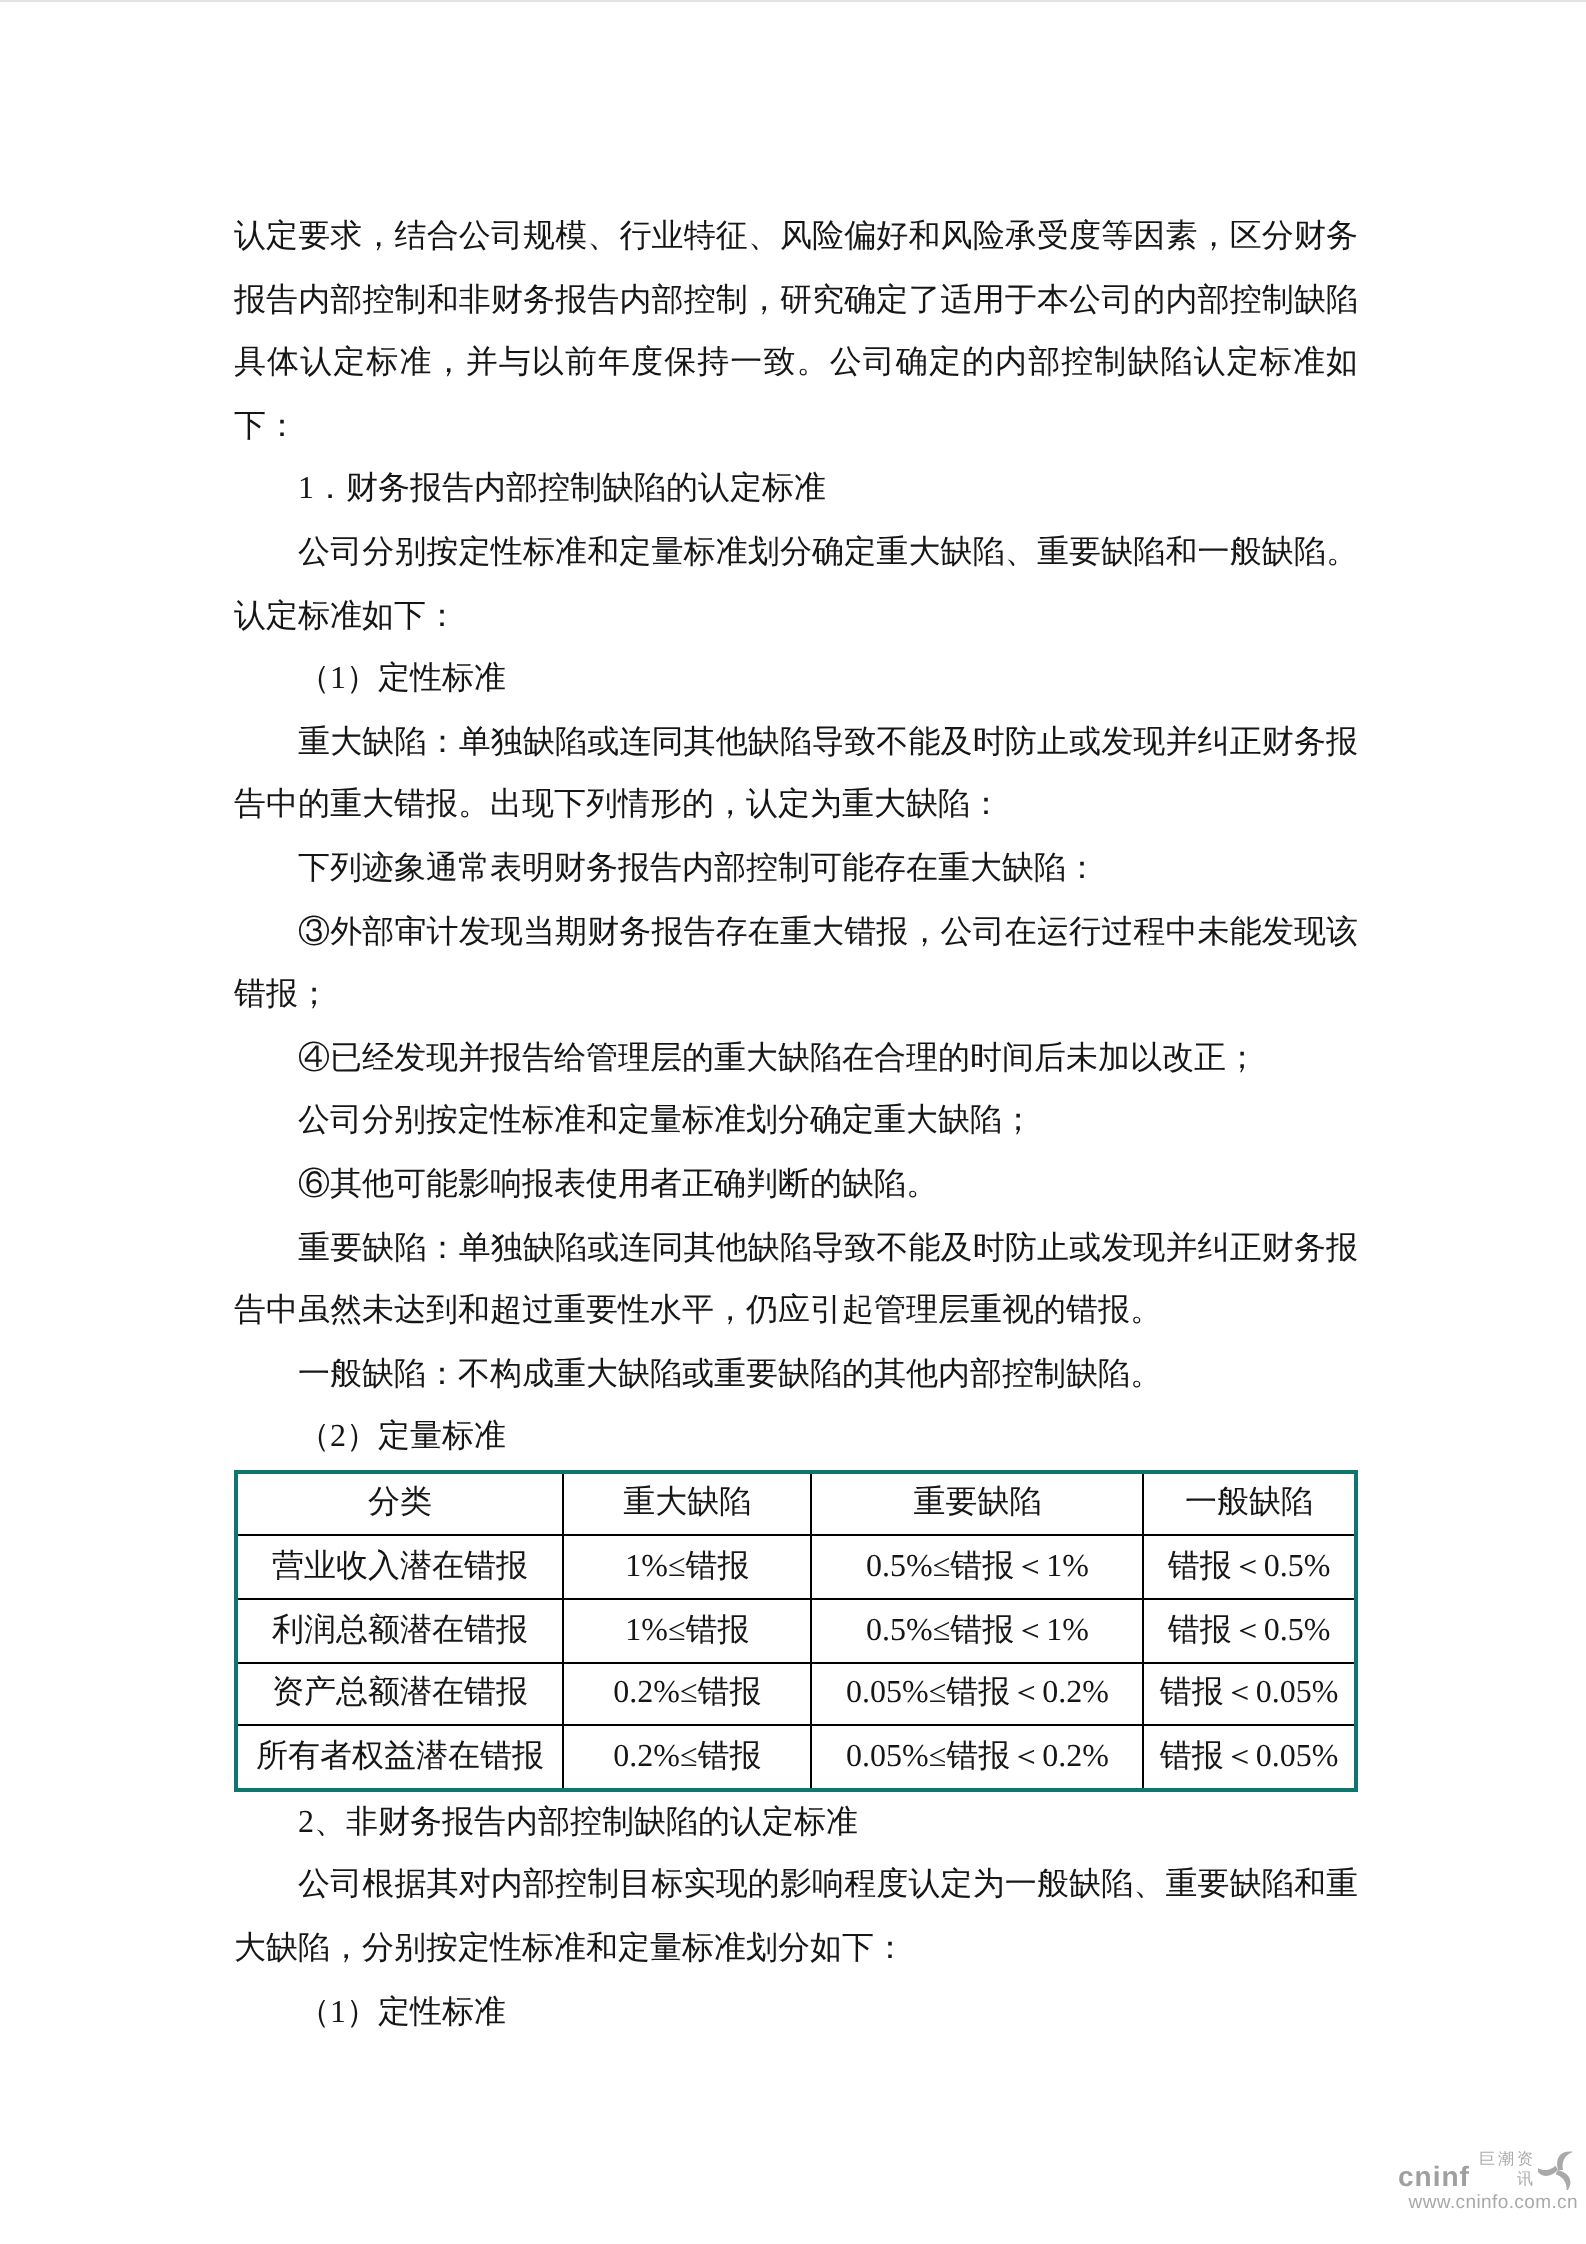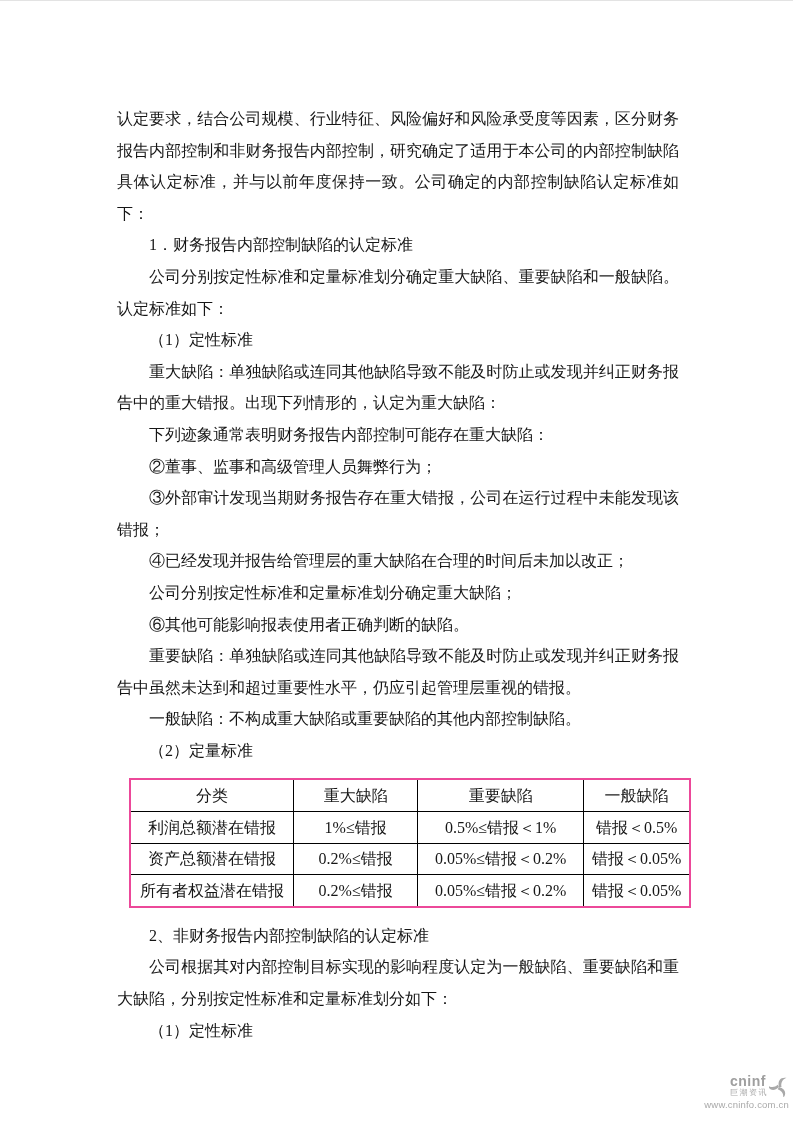--- a/index.html
+++ b/index.html
@@ -30,22 +30,22 @@
     margin: 0;
     padding: 0;
   }
   p.ind {
     text-indent: 2em;
   }
   table.qtable {
     width: 100%;
     border-collapse: collapse;
     table-layout: fixed;
-    border: 2px solid #ec4899;
-    margin: 12px;
+    border: 2px solid #0f766e;
+    margin: 0;
   }
   .qtable th, .qtable td {
     border: 1px solid #000;
     font-weight: normal;
     text-align: center;
     vertical-align: middle;
     height: 30.6px;
     padding: 0;
     font-size: 16px;
     line-height: 1.1;
@@ -67,22 +67,22 @@
     text-align: right;
     user-select: none;
   }
   .logo-top {
     display: flex;
     align-items: center;
     justify-content: flex-end;
   }
   .logo-texts {
     display: flex;
-    flex-direction: column;
-    align-items: flex-start;
+    flex-direction: row;
+    align-items: flex-end;
   }
   .logo-brand {
     font-size: 14px;
     font-weight: bold;
     line-height: 13px;
     letter-spacing: 0.5px;
     color: #9f9f9f;
   }
   .logo-brand-cn {
     font-size: 8px;
@@ -106,21 +106,20 @@
 <body>
 
 <div class="page-content">
 
   <p>认定要求，结合公司规模、行业特征、风险偏好和风险承受度等因素，区分财务报告内部控制和非财务报告内部控制，研究确定了适用于本公司的内部控制缺陷具体认定标准，并与以前年度保持一致。公司确定的内部控制缺陷认定标准如下：</p>
   <p class="ind">1．财务报告内部控制缺陷的认定标准</p>
   <p class="ind">公司分别按定性标准和定量标准划分确定重大缺陷、重要缺陷和一般缺陷。认定标准如下：</p>
   <p class="ind">（1）定性标准</p>
   <p class="ind">重大缺陷：单独缺陷或连同其他缺陷导致不能及时防止或发现并纠正财务报告中的重大错报。出现下列情形的，认定为重大缺陷：</p>
   <p class="ind">下列迹象通常表明财务报告内部控制可能存在重大缺陷：</p>
-  <p class="ind">②董事、监事和高级管理人员舞弊行为；</p>
   <p class="ind">③外部审计发现当期财务报告存在重大错报，公司在运行过程中未能发现该错报；</p>
   <p class="ind">④已经发现并报告给管理层的重大缺陷在合理的时间后未加以改正；</p>
   <p class="ind">公司分别按定性标准和定量标准划分确定重大缺陷；</p>
   <p class="ind">⑥其他可能影响报表使用者正确判断的缺陷。</p>
   <p class="ind">重要缺陷：单独缺陷或连同其他缺陷导致不能及时防止或发现并纠正财务报告中虽然未达到和超过重要性水平，仍应引起管理层重视的错报。</p>
   <p class="ind">一般缺陷：不构成重大缺陷或重要缺陷的其他内部控制缺陷。</p>
   <p class="ind">（2）定量标准</p>
 
   <table class="qtable">
     <colgroup>
@@ -131,20 +130,26 @@
     </colgroup>
     <thead>
       <tr>
         <th>分类</th>
         <th>重大缺陷</th>
         <th>重要缺陷</th>
         <th>一般缺陷</th>
       </tr>
     </thead>
     <tbody>
+      <tr>
+        <td>营业收入潜在错报</td>
+        <td>1%≤错报</td>
+        <td>0.5%≤错报＜1%</td>
+        <td>错报＜0.5%</td>
+      </tr>
       <tr>
         <td>利润总额潜在错报</td>
         <td>1%≤错报</td>
         <td>0.5%≤错报＜1%</td>
         <td>错报＜0.5%</td>
       </tr>
       <tr>
         <td>资产总额潜在错报</td>
         <td>0.2%≤错报</td>
         <td>0.05%≤错报＜0.2%</td>

